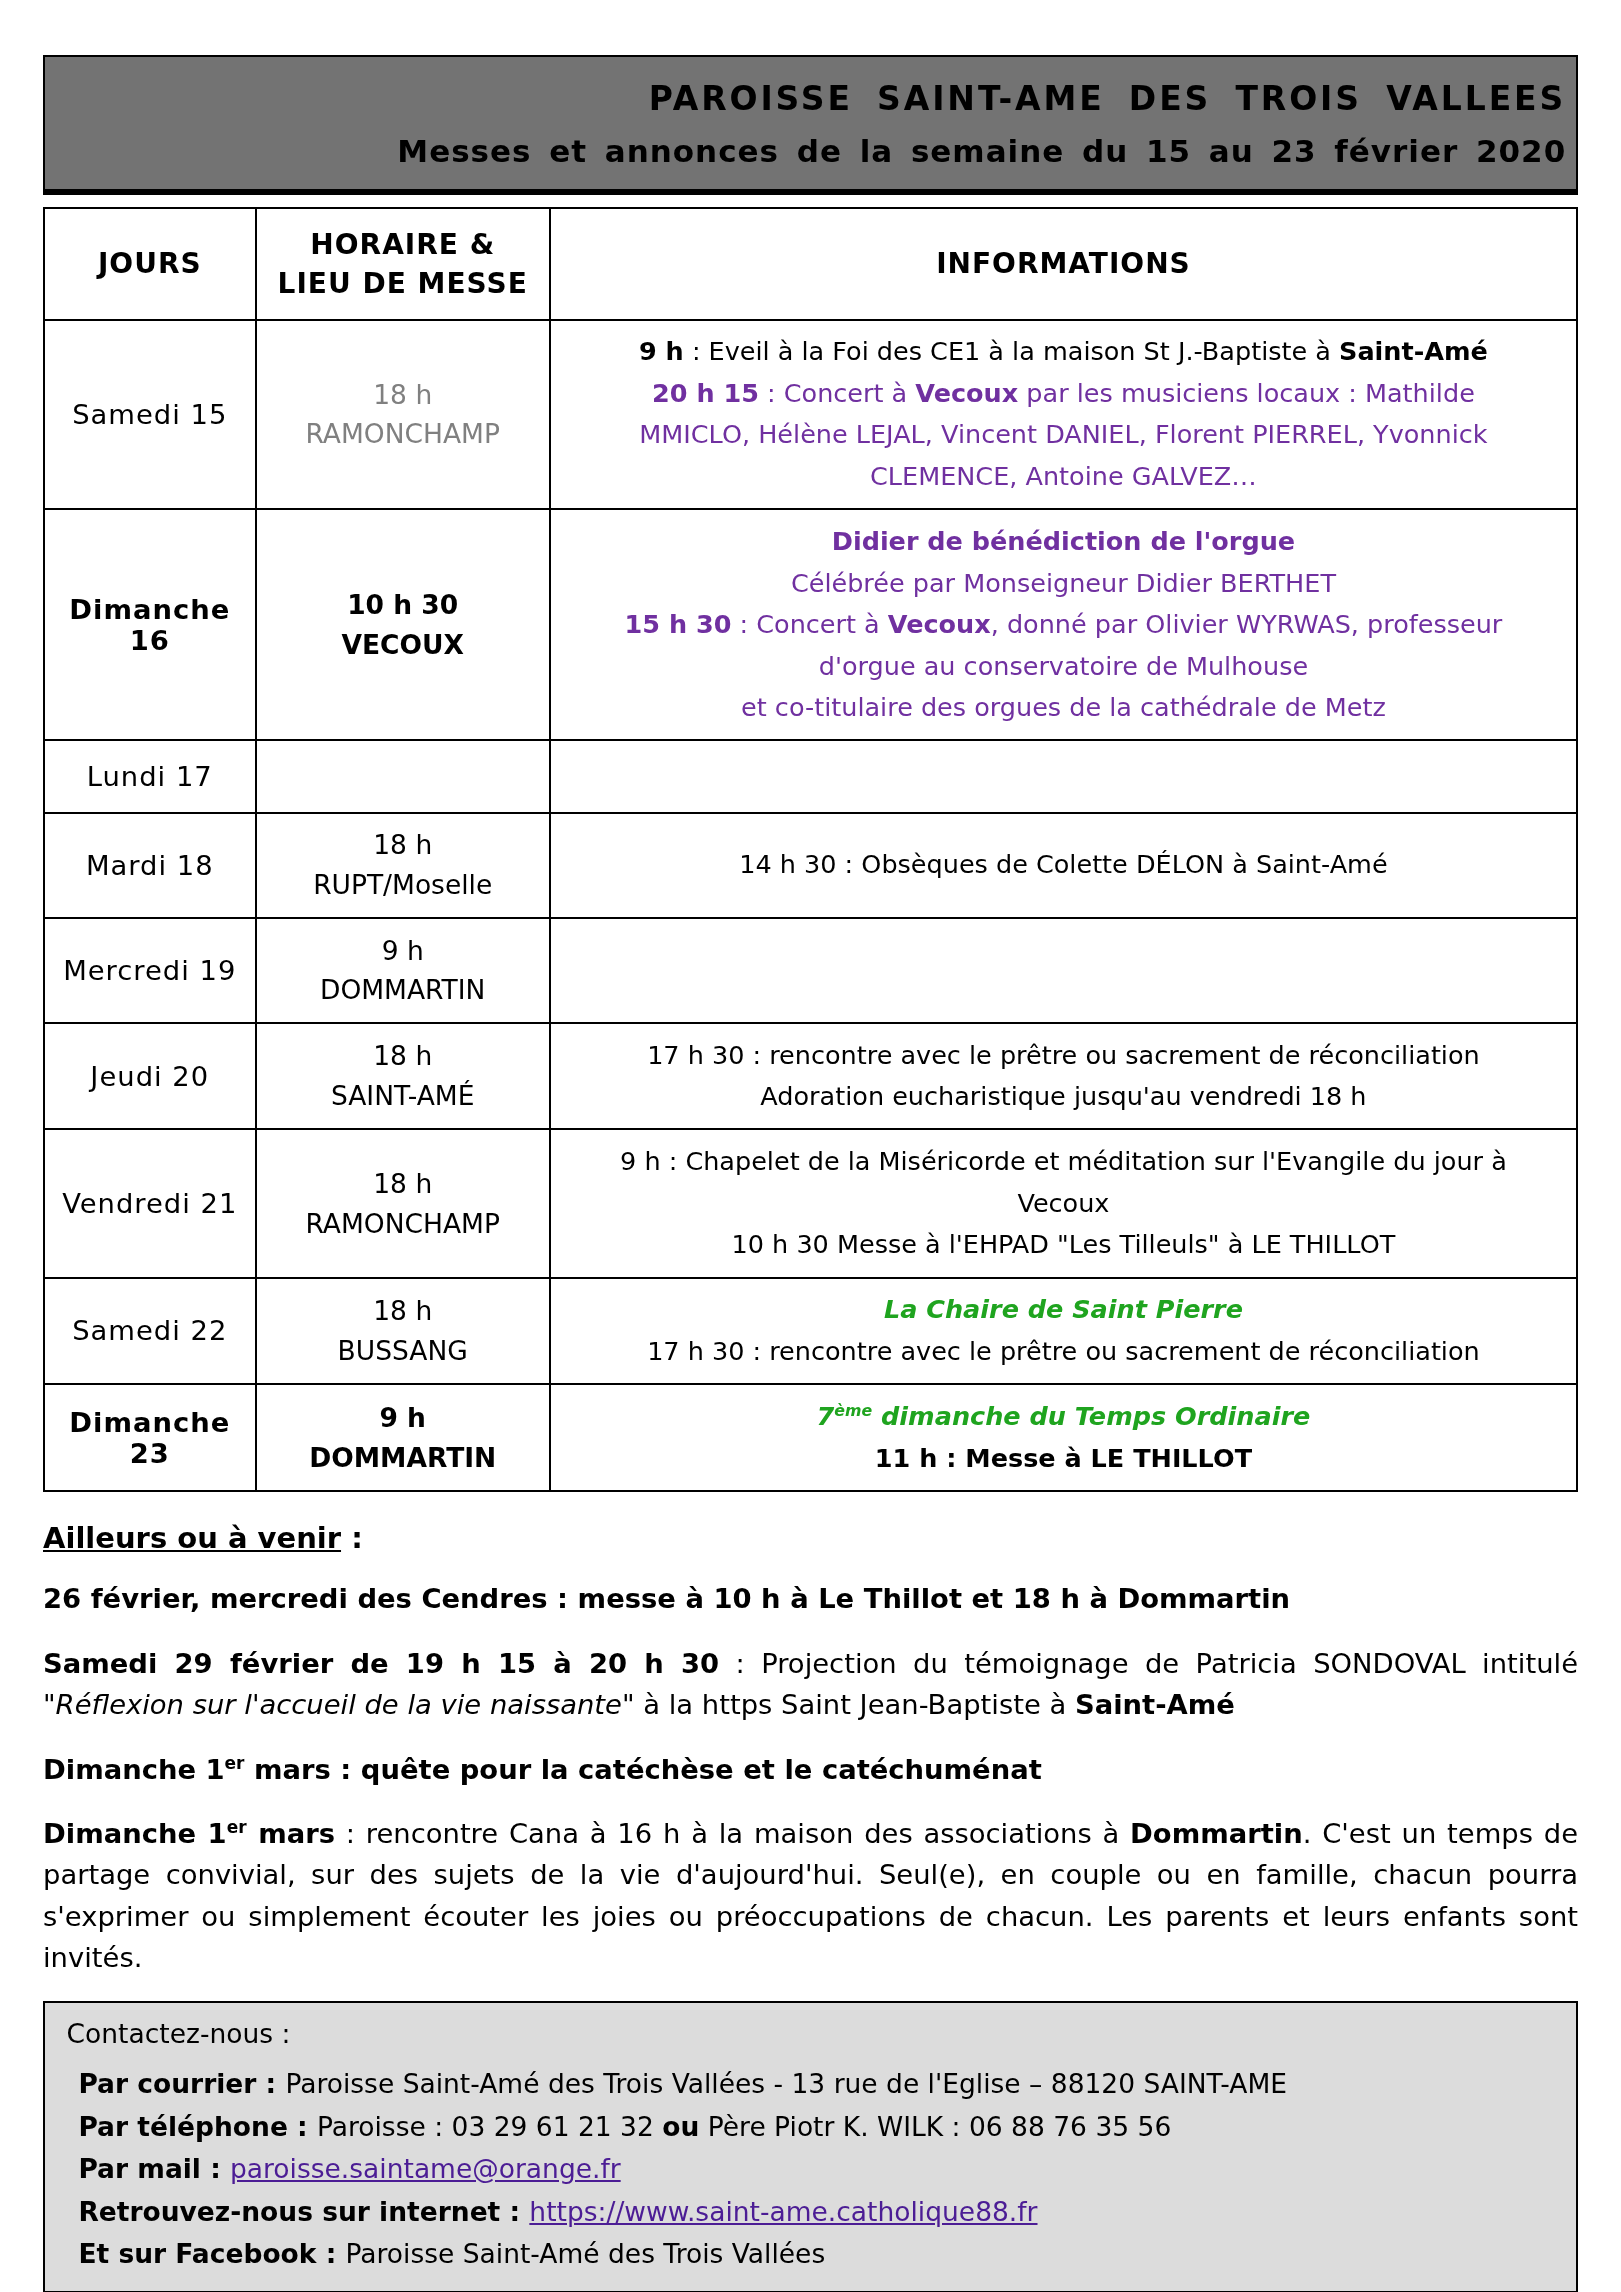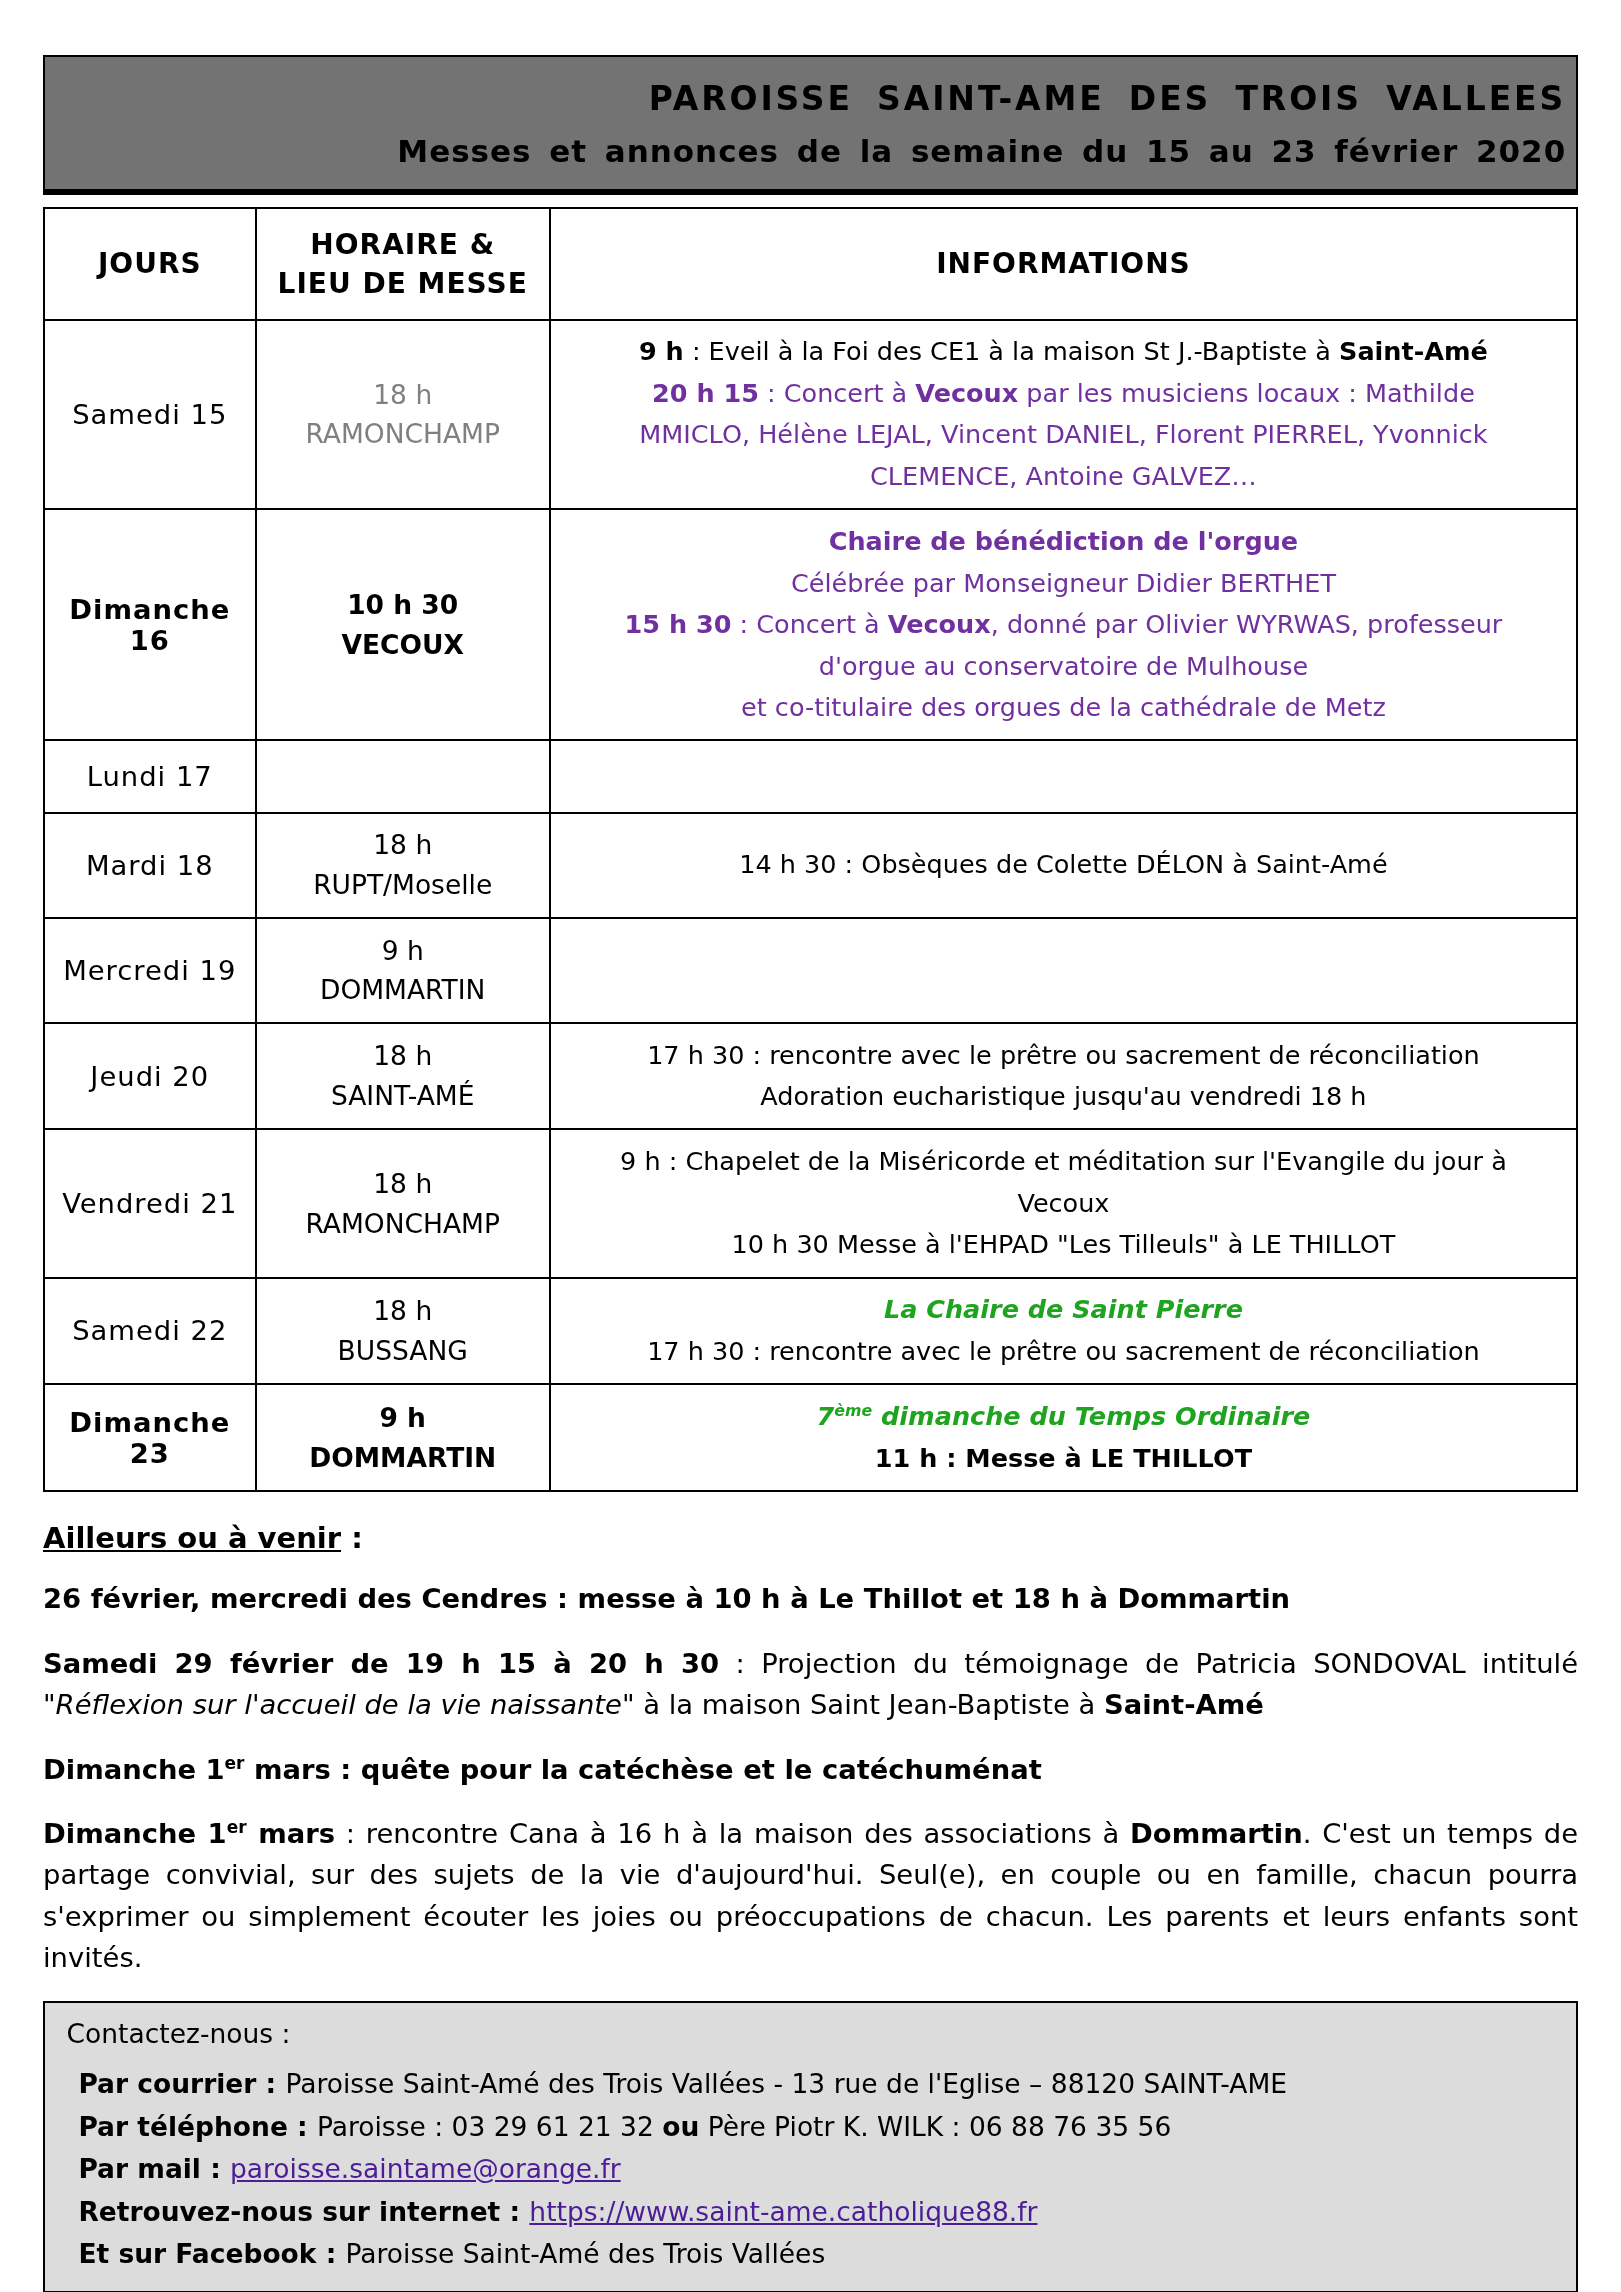--- a/index.html
+++ b/index.html
@@ -85,21 +85,21 @@
             <div class="info-line"><span class="run c-purple">CLEMENCE, Antoine GALVEZ…</span></div>
           </td>
         </tr>
         <tr>
           <td class="day b">Dimanche 16</td>
           <td class="sched">
             <div class="sched-line"><span class="run b">10 h 30</span></div>
             <div class="sched-line"><span class="run b">VECOUX</span></div>
           </td>
           <td class="info">
-            <div class="info-line"><span class="run b c-purple">Chaire de bénédiction de l'orgue</span></div>
+            <div class="info-line"><span class="run b c-purple">Didier de bénédiction de l'orgue</span></div>
             <div class="info-line"><span class="run c-purple">Célébrée par Monseigneur Didier BERTHET</span></div>
             <div class="info-line"><span class="run b c-purple">15 h 30</span><span class="run c-purple"> : Concert à </span><span class="run b c-purple">Vecoux</span><span class="run c-purple">, donné par Olivier WYRWAS, professeur</span></div>
             <div class="info-line"><span class="run c-purple">d'orgue au conservatoire de Mulhouse</span></div>
             <div class="info-line"><span class="run c-purple">et co-titulaire des orgues de la cathédrale de Metz</span></div>
           </td>
         </tr>
         <tr>
           <td class="day">Lundi 17</td>
           <td class="sched"></td>
           <td class="info"></td>
@@ -167,21 +167,21 @@
             <div class="info-line"><span class="run b">11 h : Messe à LE THILLOT</span></div>
           </td>
         </tr>
       </tbody>
   </table>
 
   <div class="ailleurs">
     <div class="ailleurs-heading"><span class="run b u">Ailleurs ou à venir</span><span class="run b"> :</span></div>
     <div class="ailleurs-body">
         <p><span class="run b">26 février, mercredi des Cendres : messe à 10 h à Le Thillot et 18 h à Dommartin</span></p>
-        <p><span class="run b">Samedi 29 février de 19 h 15 à 20 h 30</span><span class="run"> : Projection du témoignage de Patricia SONDOVAL intitulé </span><span class="run i">"Réflexion sur l'accueil de la vie naissante"</span><span class="run"> à la maison Saint Jean-Baptiste à </span><span class="run b">Saint-Amé</span></p>
+        <p><span class="run b">Samedi 29 février de 19 h 15 à 20 h 30</span><span class="run"> : Projection du témoignage de Patricia SONDOVAL intitulé </span><span class="run i">"Réflexion sur l'accueil de la vie naissante"</span><span class="run"> à la https Saint Jean-Baptiste à </span><span class="run b">Saint-Amé</span></p>
         <p><span class="run b">Dimanche 1</span><sup class="run b">er</sup><span class="run b"> mars : quête pour la catéchèse et le catéchuménat</span></p>
         <p><span class="run b">Dimanche 1</span><sup class="run b">er</sup><span class="run b"> mars</span><span class="run"> : rencontre Cana à 16 h à la maison des associations à </span><span class="run b">Dommartin</span><span class="run">.  C'est un temps de partage convivial, sur des sujets de la vie d'aujourd'hui. Seul(e), en couple ou en famille, chacun pourra s'exprimer ou simplement écouter les joies ou préoccupations de chacun. Les parents et leurs enfants sont invités.</span></p>
       </div>
   </div>
 
   <div class="footer-box">
     <div class="footer-title">Contactez-nous :</div>
     <div class="footer-lines">
         <div class="footer-line"><span class="run b">Par courrier : </span><span class="run">Paroisse Saint-Amé des Trois Vallées - 13 rue de l'Eglise – 88120 SAINT-AME</span></div>
         <div class="footer-line"><span class="run b">Par téléphone : </span><span class="run">Paroisse : 03 29 61 21 32 </span><span class="run b">ou</span><span class="run"> Père Piotr K. WILK : 06 88 76 35 56</span></div>

